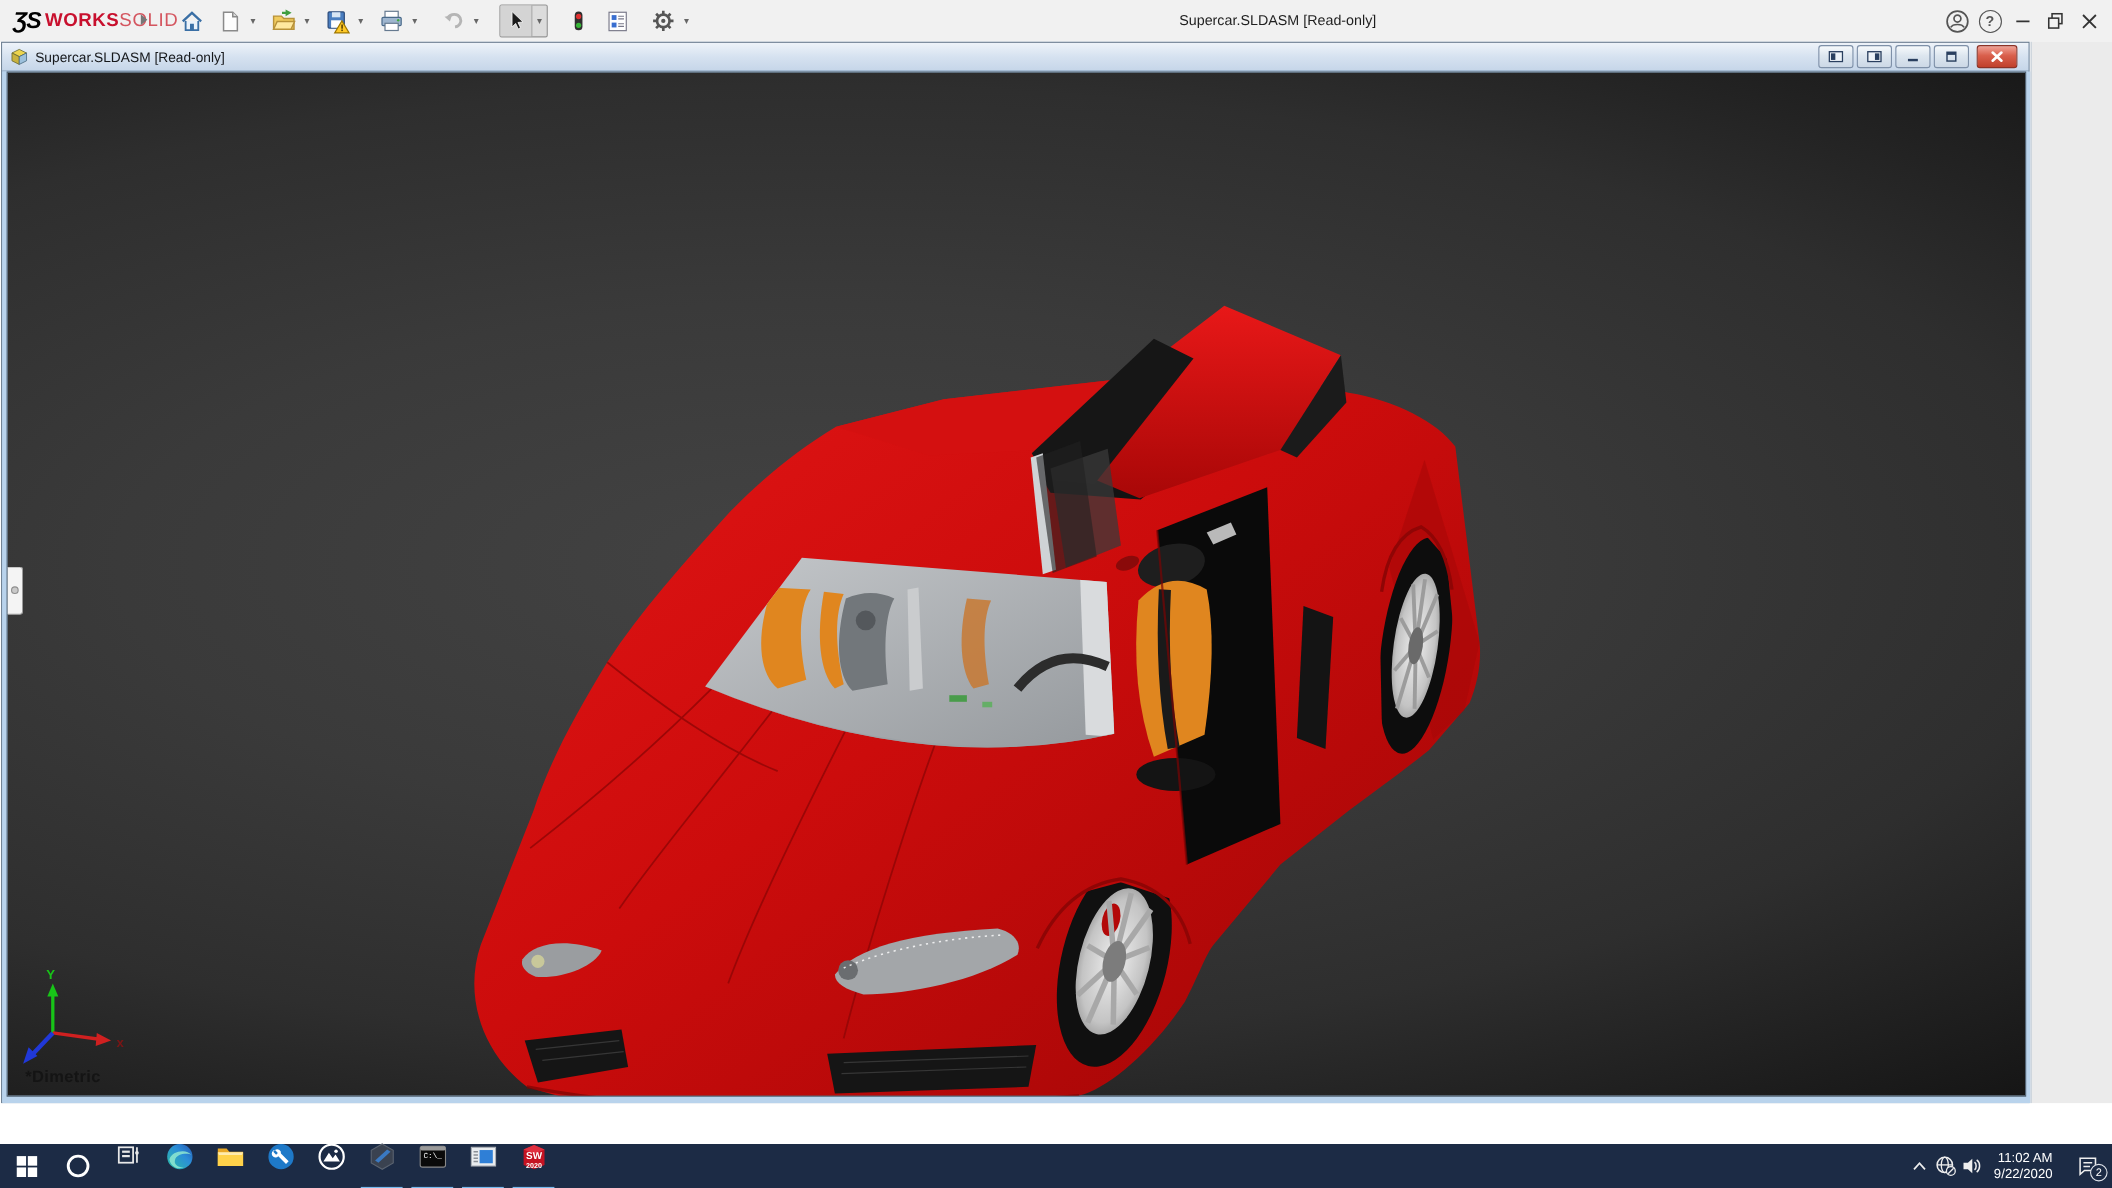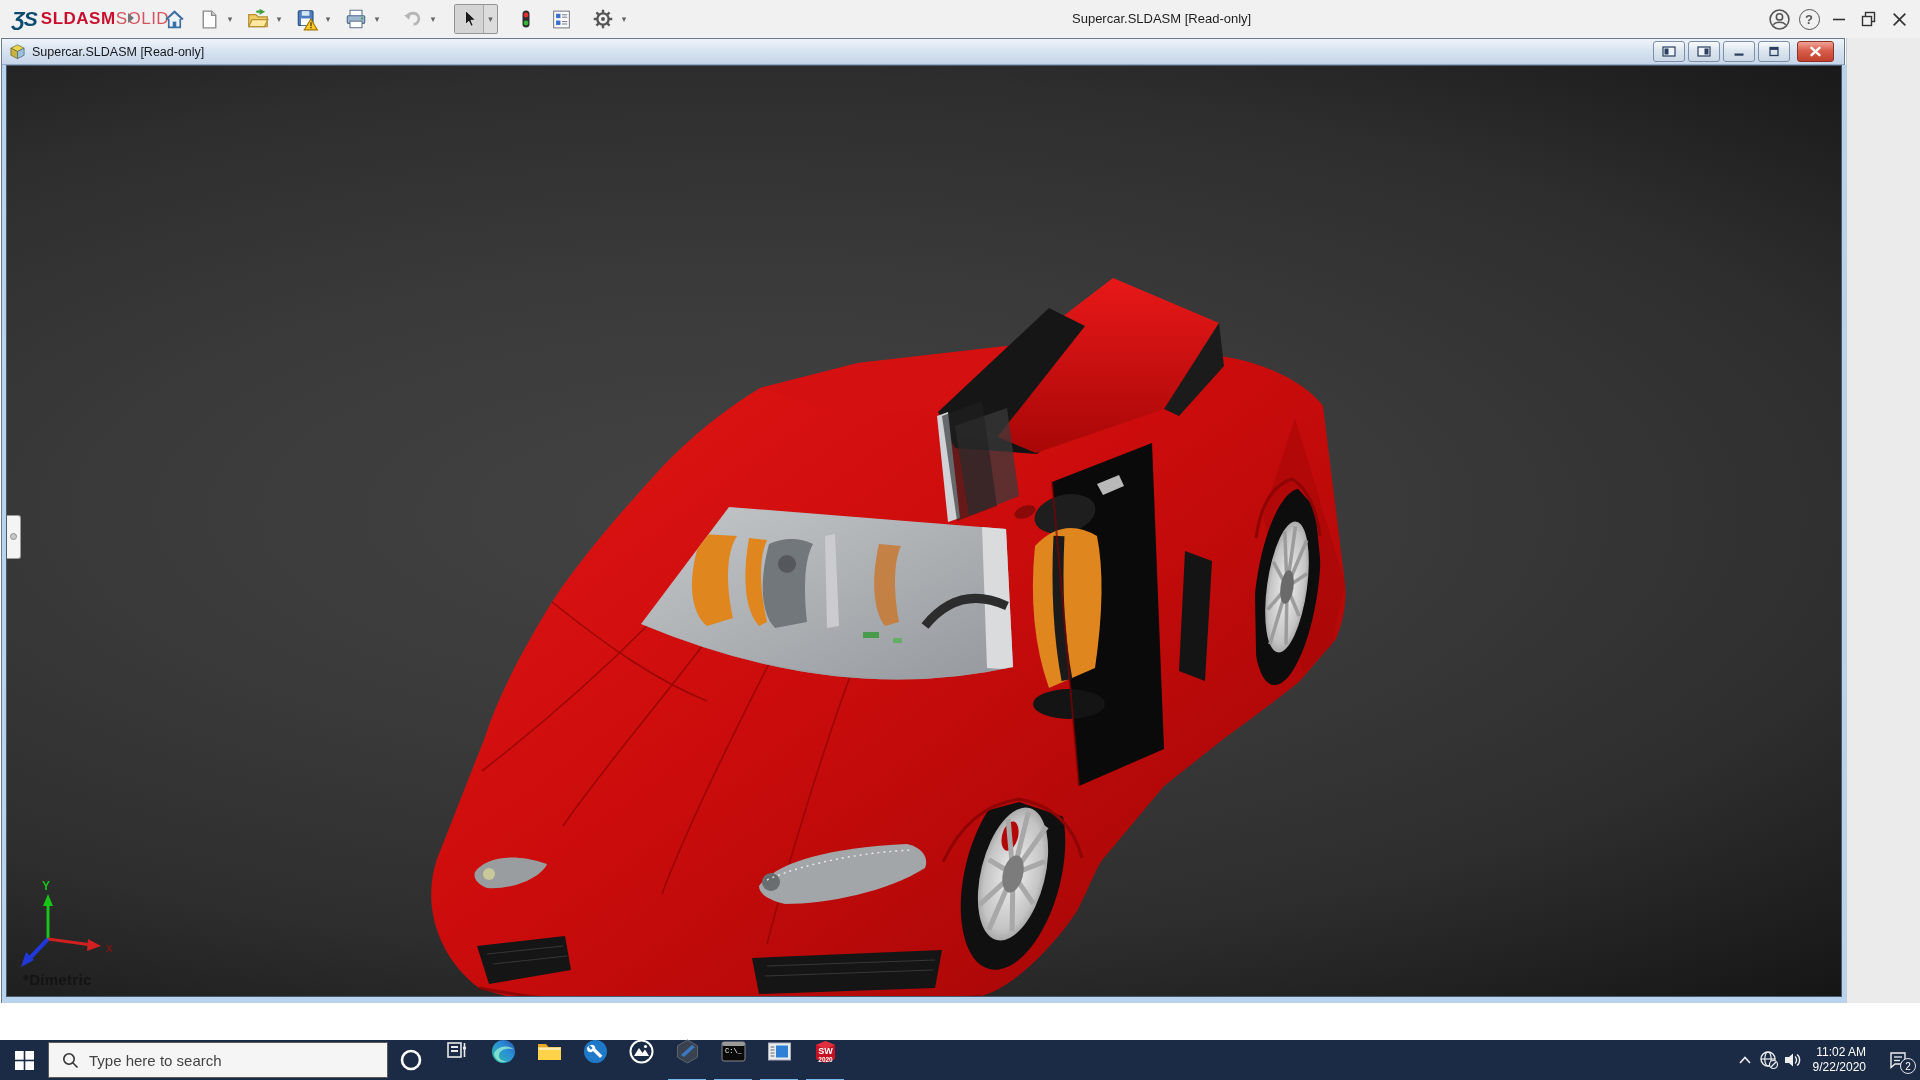--- a/index.html
+++ b/index.html
@@ -4,21 +4,21 @@
 <style>
   * { margin:0; padding:0; box-sizing:border-box; }
   html,body { width:1920px; height:1080px; overflow:hidden;
               font-family:"Liberation Sans", sans-serif; background:#fff; }
 
   
   #app-bar { position:absolute; left:0; top:0; width:1920px; height:38px;
              background:#f1f1f1; }
   #logo { position:absolute; left:12px; top:7px; height:24px; display:flex;
           align-items:center; white-space:nowrap; }
-  #logo .mark { font-style:italic; font-weight:bold; font-size:21px; color:#0c4a6e;
+  #logo .mark { font-style:italic; font-weight:bold; font-size:21px; color:#000000;
                 letter-spacing:-1px; margin-right:4px; }
   #logo .bold { font-weight:bold; font-size:17px; color:#c8102e; letter-spacing:.5px; }
   #logo .light{ font-weight:normal; font-size:17px; color:#d4555f; letter-spacing:.5px; }
   #logo-flyout { position:absolute; left:128px; top:13px; width:0; height:0;
                  border-left:6px solid #777; border-top:5px solid transparent;
                  border-bottom:5px solid transparent; }
   #main-toolbar { position:absolute; left:160px; top:5px; height:28px;
                   display:flex; align-items:center; }
   .tb-btn { width:28px; height:28px; display:flex; align-items:center;
             justify-content:center; }
@@ -103,21 +103,21 @@
               border-radius:50%; background:#1c2b45; border:1.5px solid #dfe3ea;
               color:#fff; font-size:10px; display:flex; align-items:center;
               justify-content:center; }
 </style>
 </head>
 <body>
 
 <div id="app-bar">
   <div id="logo">
     <span class="mark">ƷS</span>
-    <span class="bold">SLDASM</span>
+    <span class="bold">WORKS</span>
     <span class="light">SOLID</span>
   </div>
   <div id="logo-flyout"></div>
 
   <div id="main-toolbar">
     <div class="tb-btn">
       <svg width="23" height="23" viewBox="0 0 22 22">
         <path d="M3 11 L11 3.5 L19 11" fill="none" stroke="#3a6fa5" stroke-width="2"></path>
         <path d="M5.5 10.5 V18.5 H16.5 V10.5" fill="#eaf2fa" stroke="#3a6fa5" stroke-width="1.6"></path>
         <rect x="9.3" y="13" width="3.4" height="5.5" fill="#3a6fa5"></rect>
@@ -491,27 +491,20 @@
 <div id="taskbar">
   <div id="start-btn">
     <svg width="19" height="19" viewBox="0 0 19 19">
       <rect x="0" y="0" width="8.7" height="8.7" fill="#fff"></rect>
       <rect x="10.3" y="0" width="8.7" height="8.7" fill="#fff"></rect>
       <rect x="0" y="10.3" width="8.7" height="8.7" fill="#fff"></rect>
       <rect x="10.3" y="10.3" width="8.7" height="8.7" fill="#fff"></rect>
     </svg>
   </div>
 
-  <div id="search-box">
-    <svg id="search-glyph" width="17" height="17" viewBox="0 0 17 17">
-      <circle cx="7" cy="7" r="5.2" fill="none" stroke="#333" stroke-width="1.6"></circle>
-      <line x1="11" y1="11" x2="15.5" y2="15.5" stroke="#333" stroke-width="1.6"></line>
-    </svg>
-    <input type="text" placeholder="Type here to search" style="">
-  </div>
 
   <div id="cortana-btn" class="task-icon">
     <svg width="24" height="24" viewBox="0 0 24 24">
       <circle cx="12" cy="12" r="9" fill="none" stroke="#fff" stroke-width="2.6"></circle>
     </svg>
   </div>
 
   <div class="task-icon">
     <svg width="24" height="24" viewBox="0 0 24 24">
       <rect x="3" y="5" width="13" height="14" fill="none" stroke="#e8e8e8" stroke-width="1.6"></rect>

